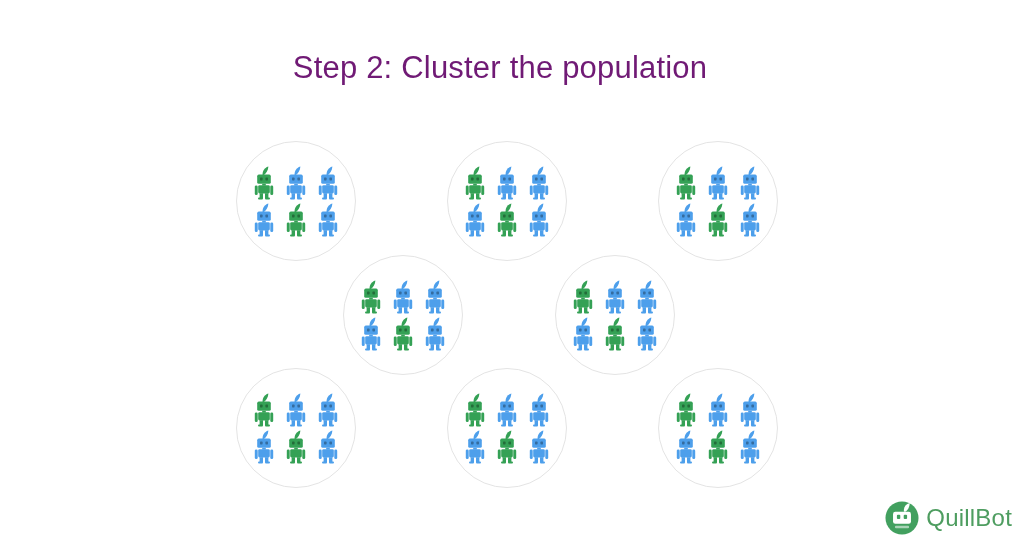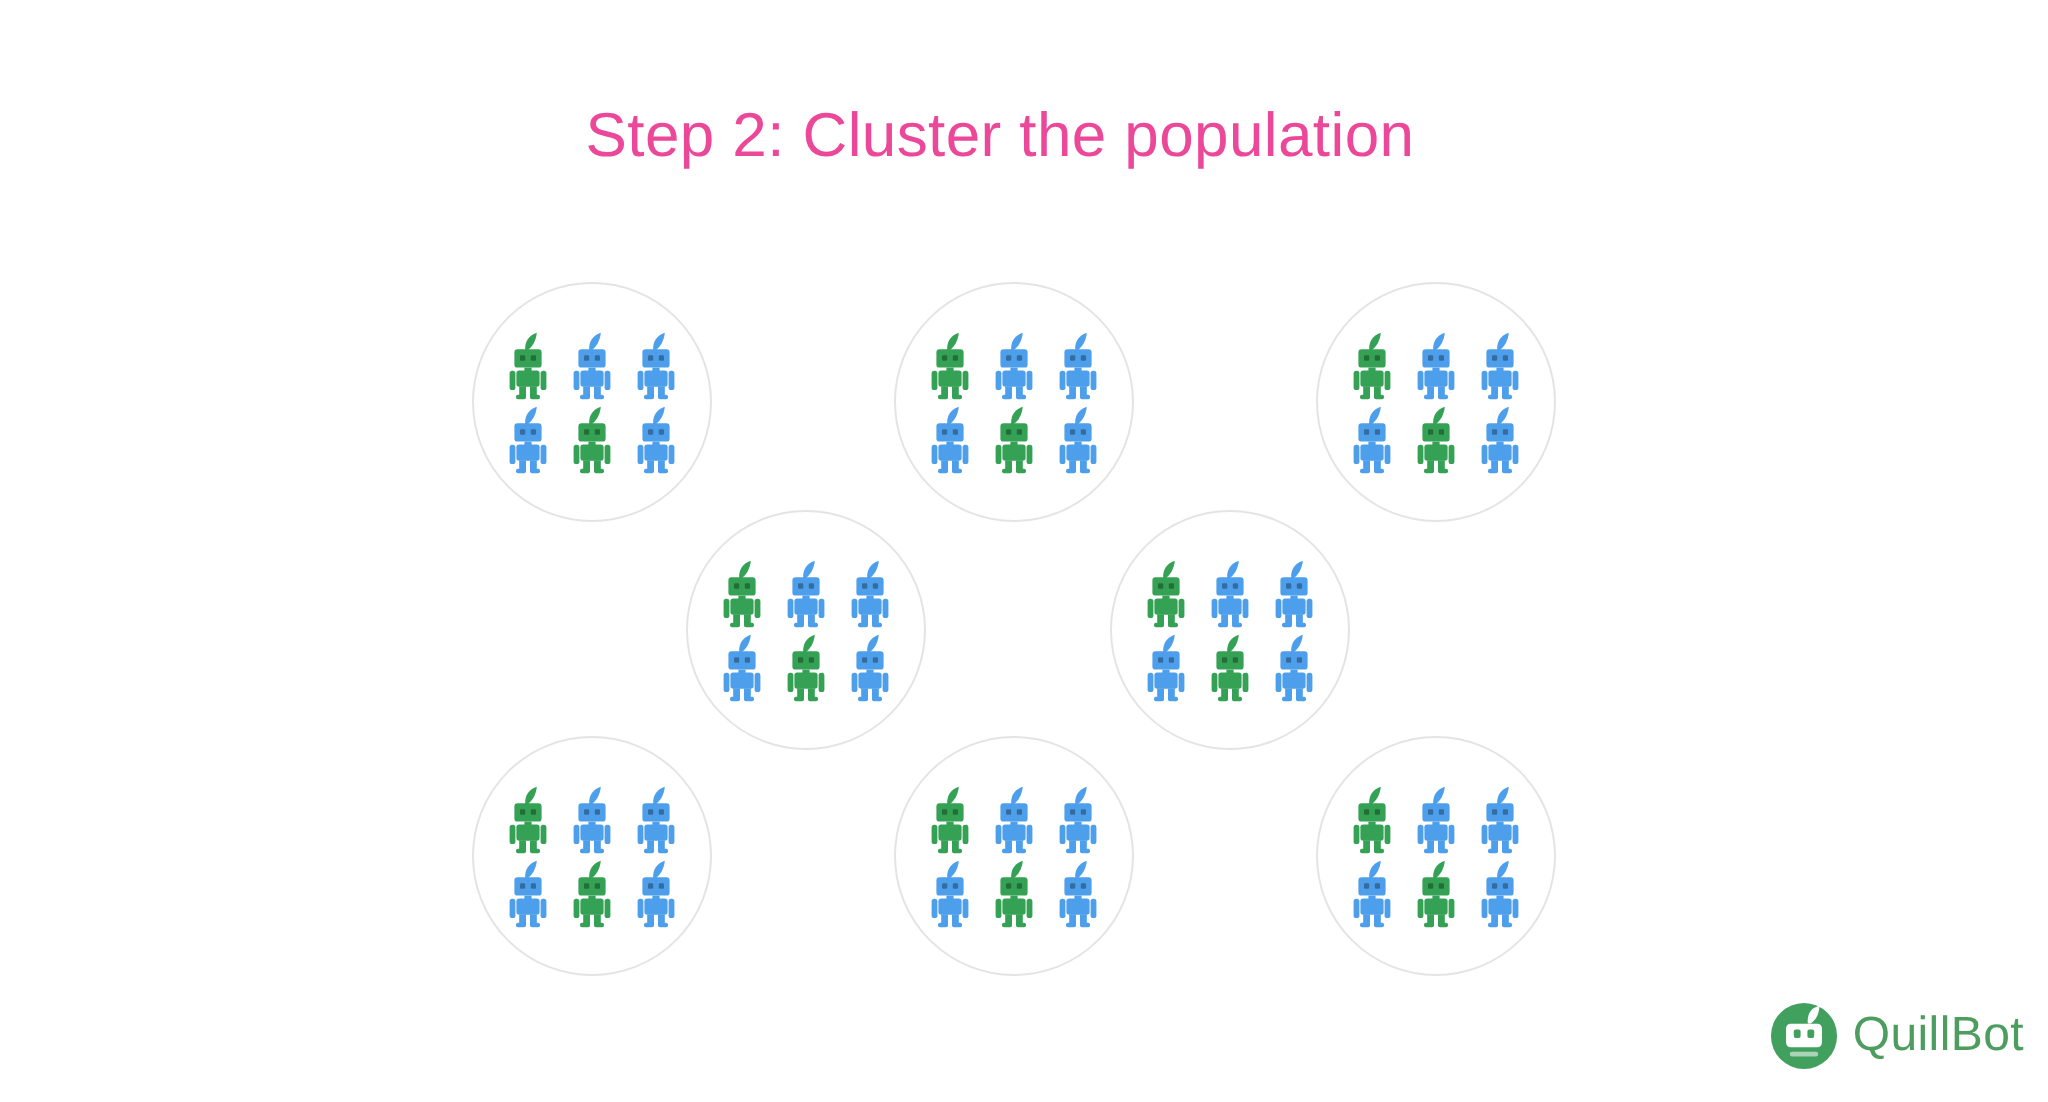--- a/index.html
+++ b/index.html
@@ -18,21 +18,21 @@
   .title {
     position: absolute;
     top: 50px;
     left: 0;
     width: 1000px;
     margin: 0;
     text-align: center;
     font-size: 31px;
     font-weight: 500;
     letter-spacing: 0.2px;
-    color: #ec4899;
+    color: #701a75;
   }
   .cluster-circle {
     position: absolute;
     width: 120px;
     height: 120px;
     border-radius: 50%;
     border: 1px solid #e4e4e4;
     background: #ffffff;
     box-sizing: border-box;
     display: flex;

